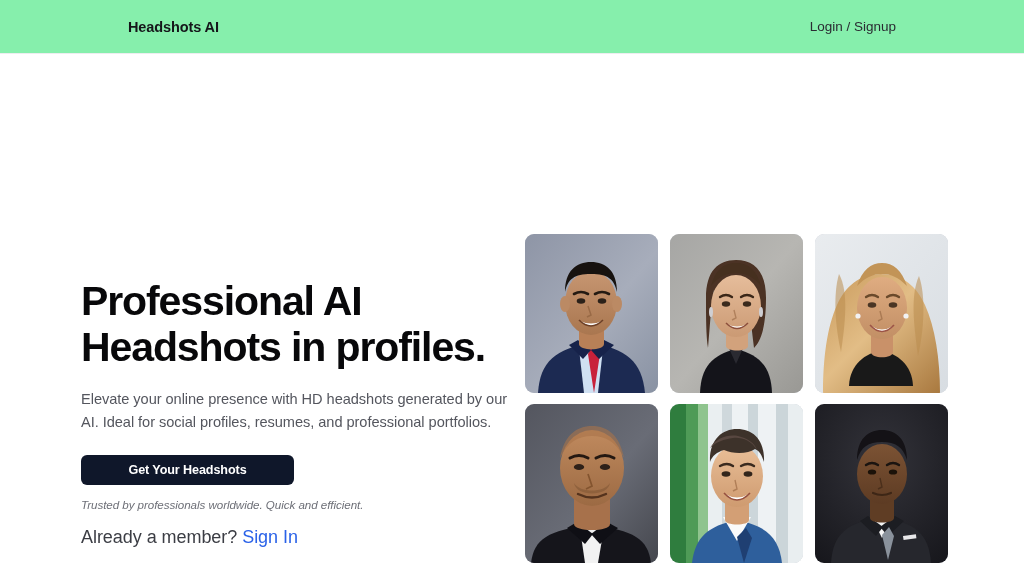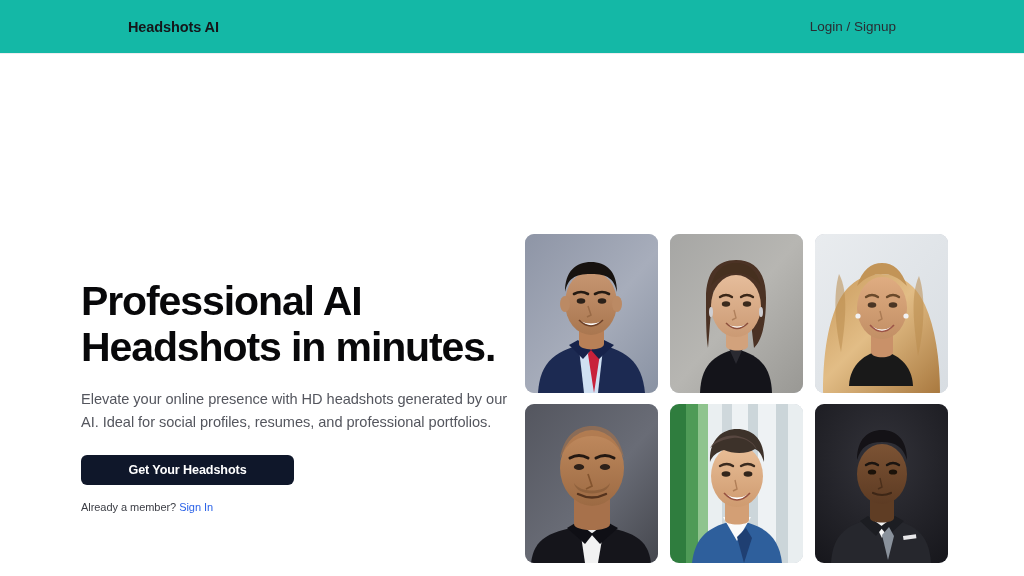--- a/index.html
+++ b/index.html
@@ -20,21 +20,21 @@
 
   
   .site-header {
     height: 54px;
     width: 100%;
     border-bottom: 1px solid #ededf0;
     display: flex;
     align-items: center;
     justify-content: space-between;
     padding: 0 128px 0 128px;
-    background: #14b8a6;
+    background: #86efac;
   }
 
   .brand {
     font-size: 14.5px;
     font-weight: 700;
     letter-spacing: -0.1px;
     color: #15161a;
     text-decoration: none;
     white-space: nowrap;
   }
@@ -111,21 +111,21 @@
   .trust-note {
     margin-top: 13px;
     font-size: 11.6px;
     font-style: italic;
     color: #6d6f77;
     letter-spacing: -0.05px;
   }
 
   .member-line {
     margin-top: 16px;
-    font-size: 11px;
+    font-size: 18px;
     color: #3b3d44;
     letter-spacing: -0.05px;
   }
 
   .member-line .signin-link {
     color: #2a62e8;
     text-decoration: none;
     cursor: pointer;
   }
 
@@ -161,27 +161,28 @@
   <nav class="nav-right">
     <a class="nav-link" href="#">Login / Signup</a>
   </nav>
 </header>
 
 <main class="hero">
 
   <div class="hero-copy">
     <h1 class="hero-title">
       <span class="line">Professional AI</span>
-      <span class="line">Headshots in minutes.</span>
+      <span class="line">Headshots in profiles.</span>
     </h1>
 
     <p class="hero-sub">Elevate your online presence with HD headshots generated by our AI. Ideal for social profiles, resumes, and professional portfolios.</p>
 
     <button class="cta-button">Get Your Headshots</button>
 
+    <p class="trust-note">Trusted by professionals worldwide. Quick and efficient.</p>
 
     <p class="member-line">
       <span>Already a member?</span>
       <a class="signin-link" href="#">Sign In</a>
     </p>
   </div>
 
   <div class="gallery">
 
     <div class="shot">

